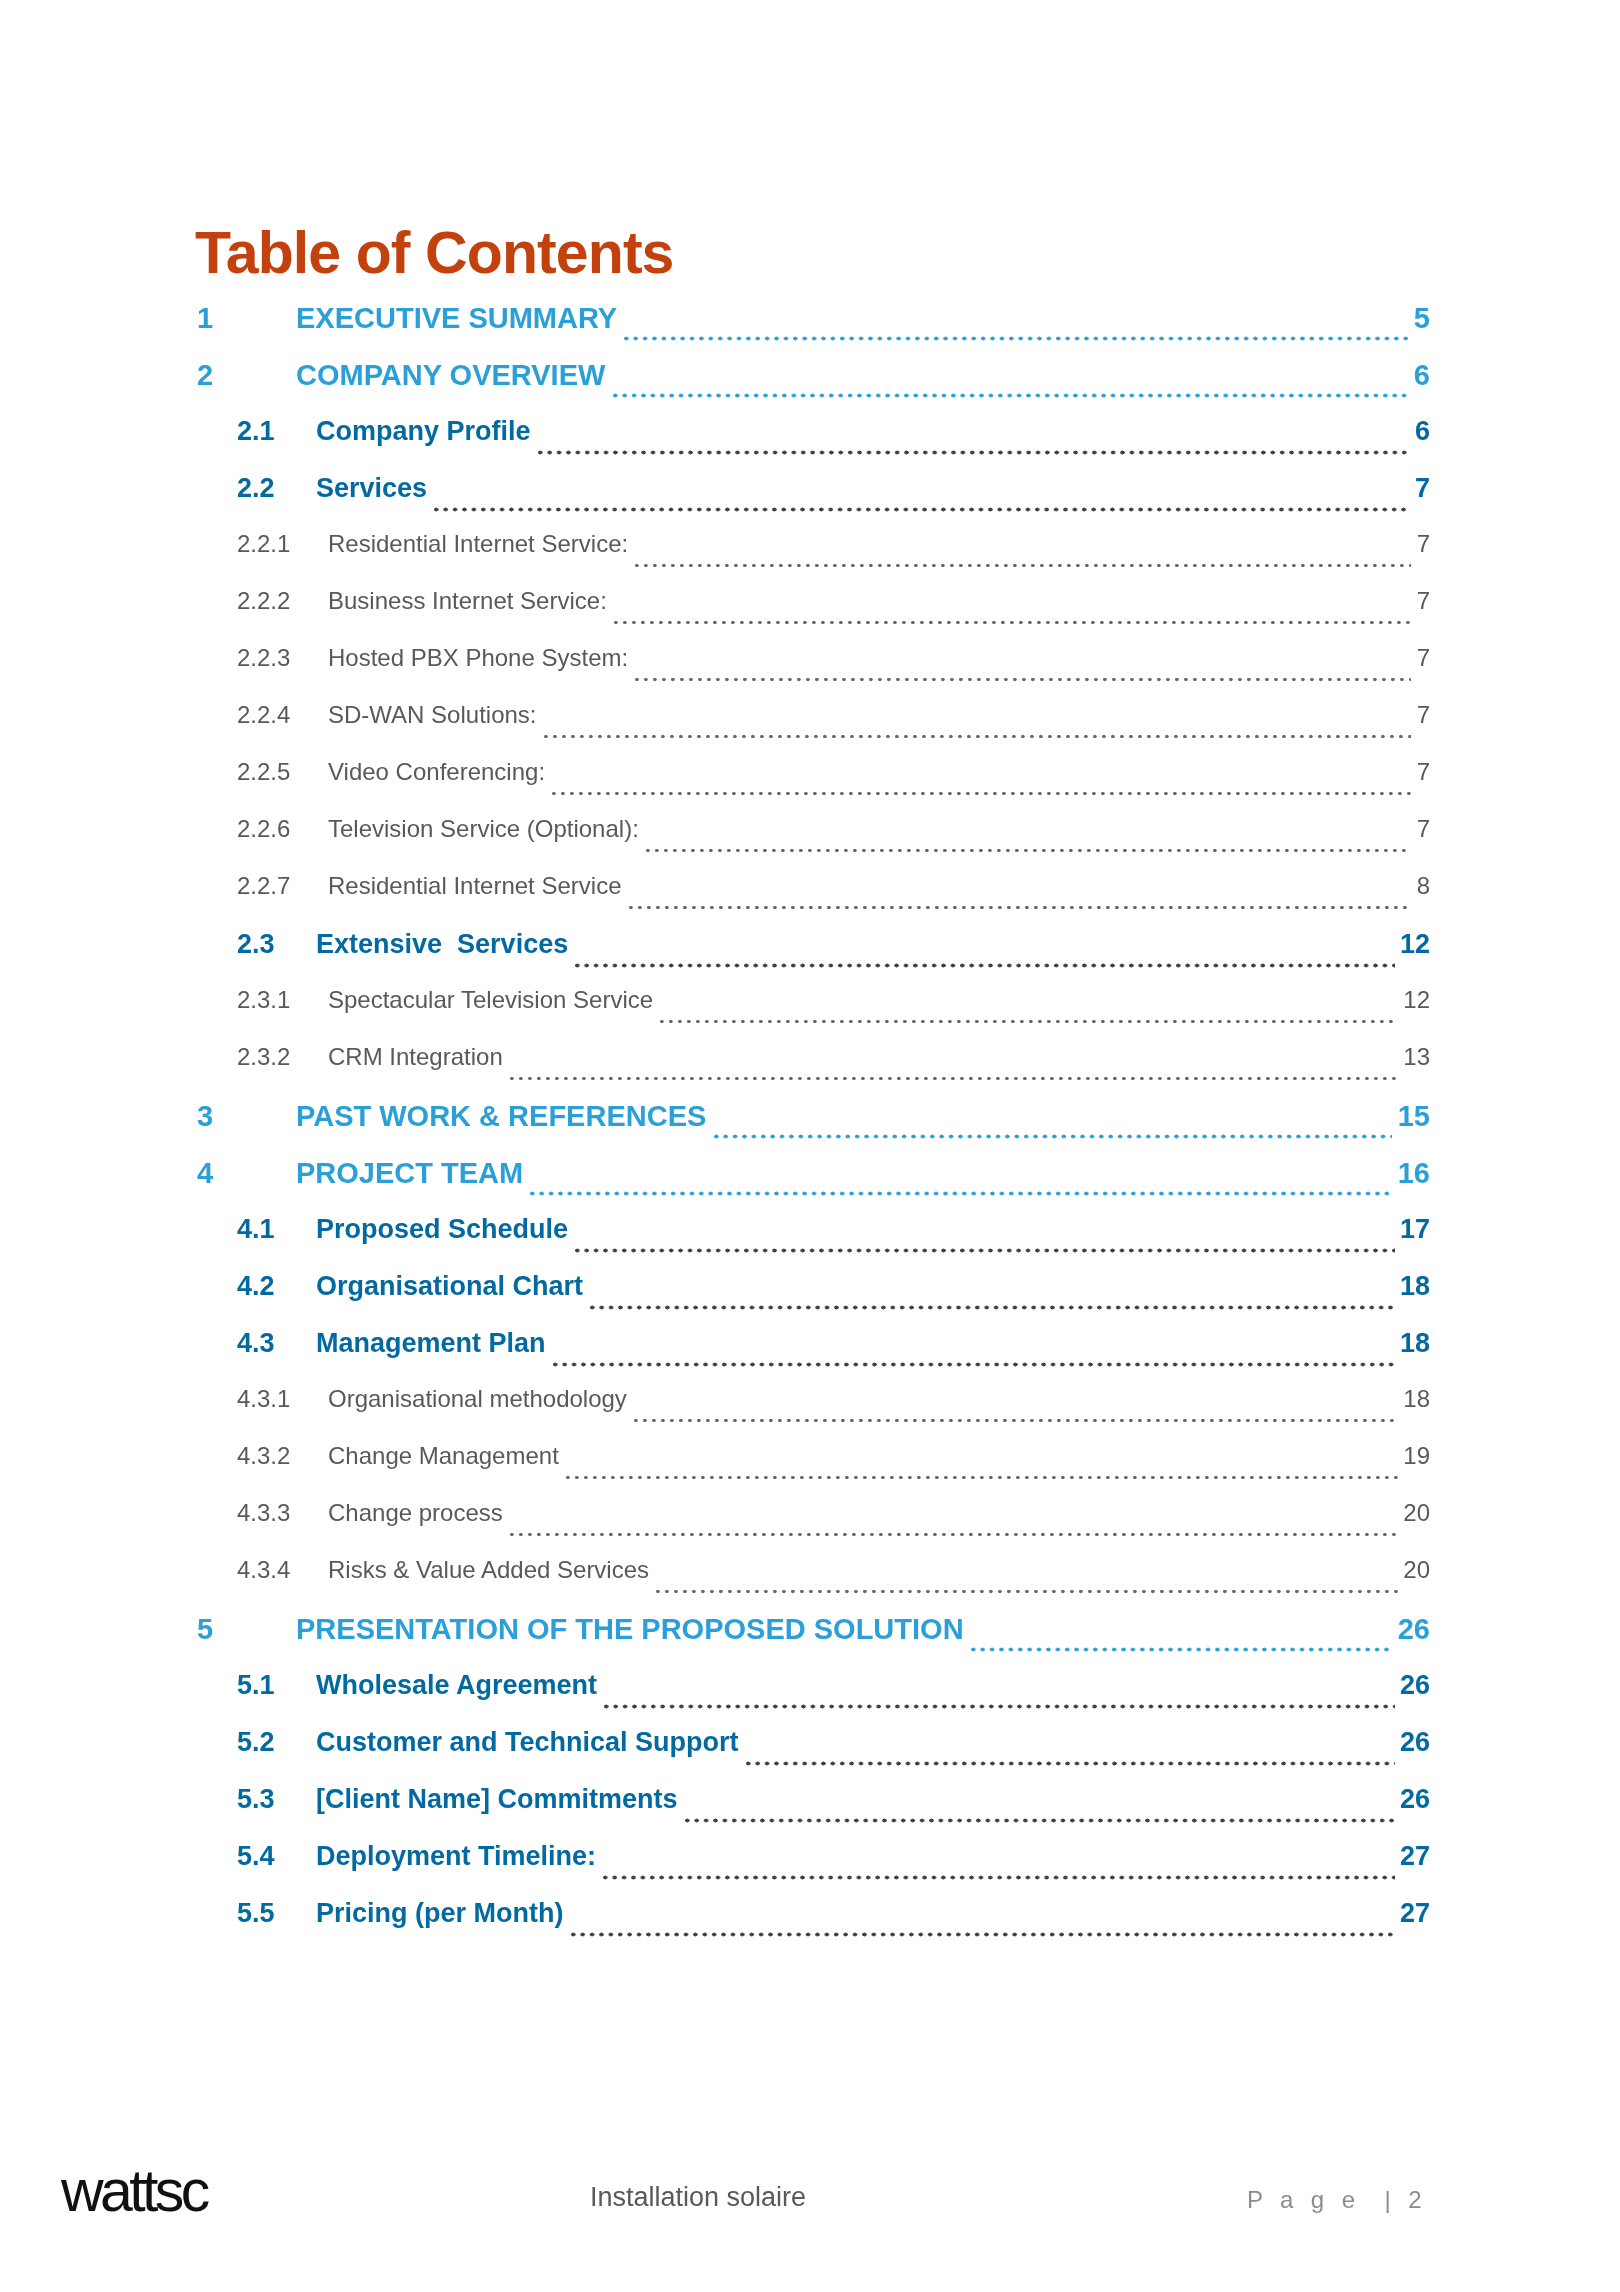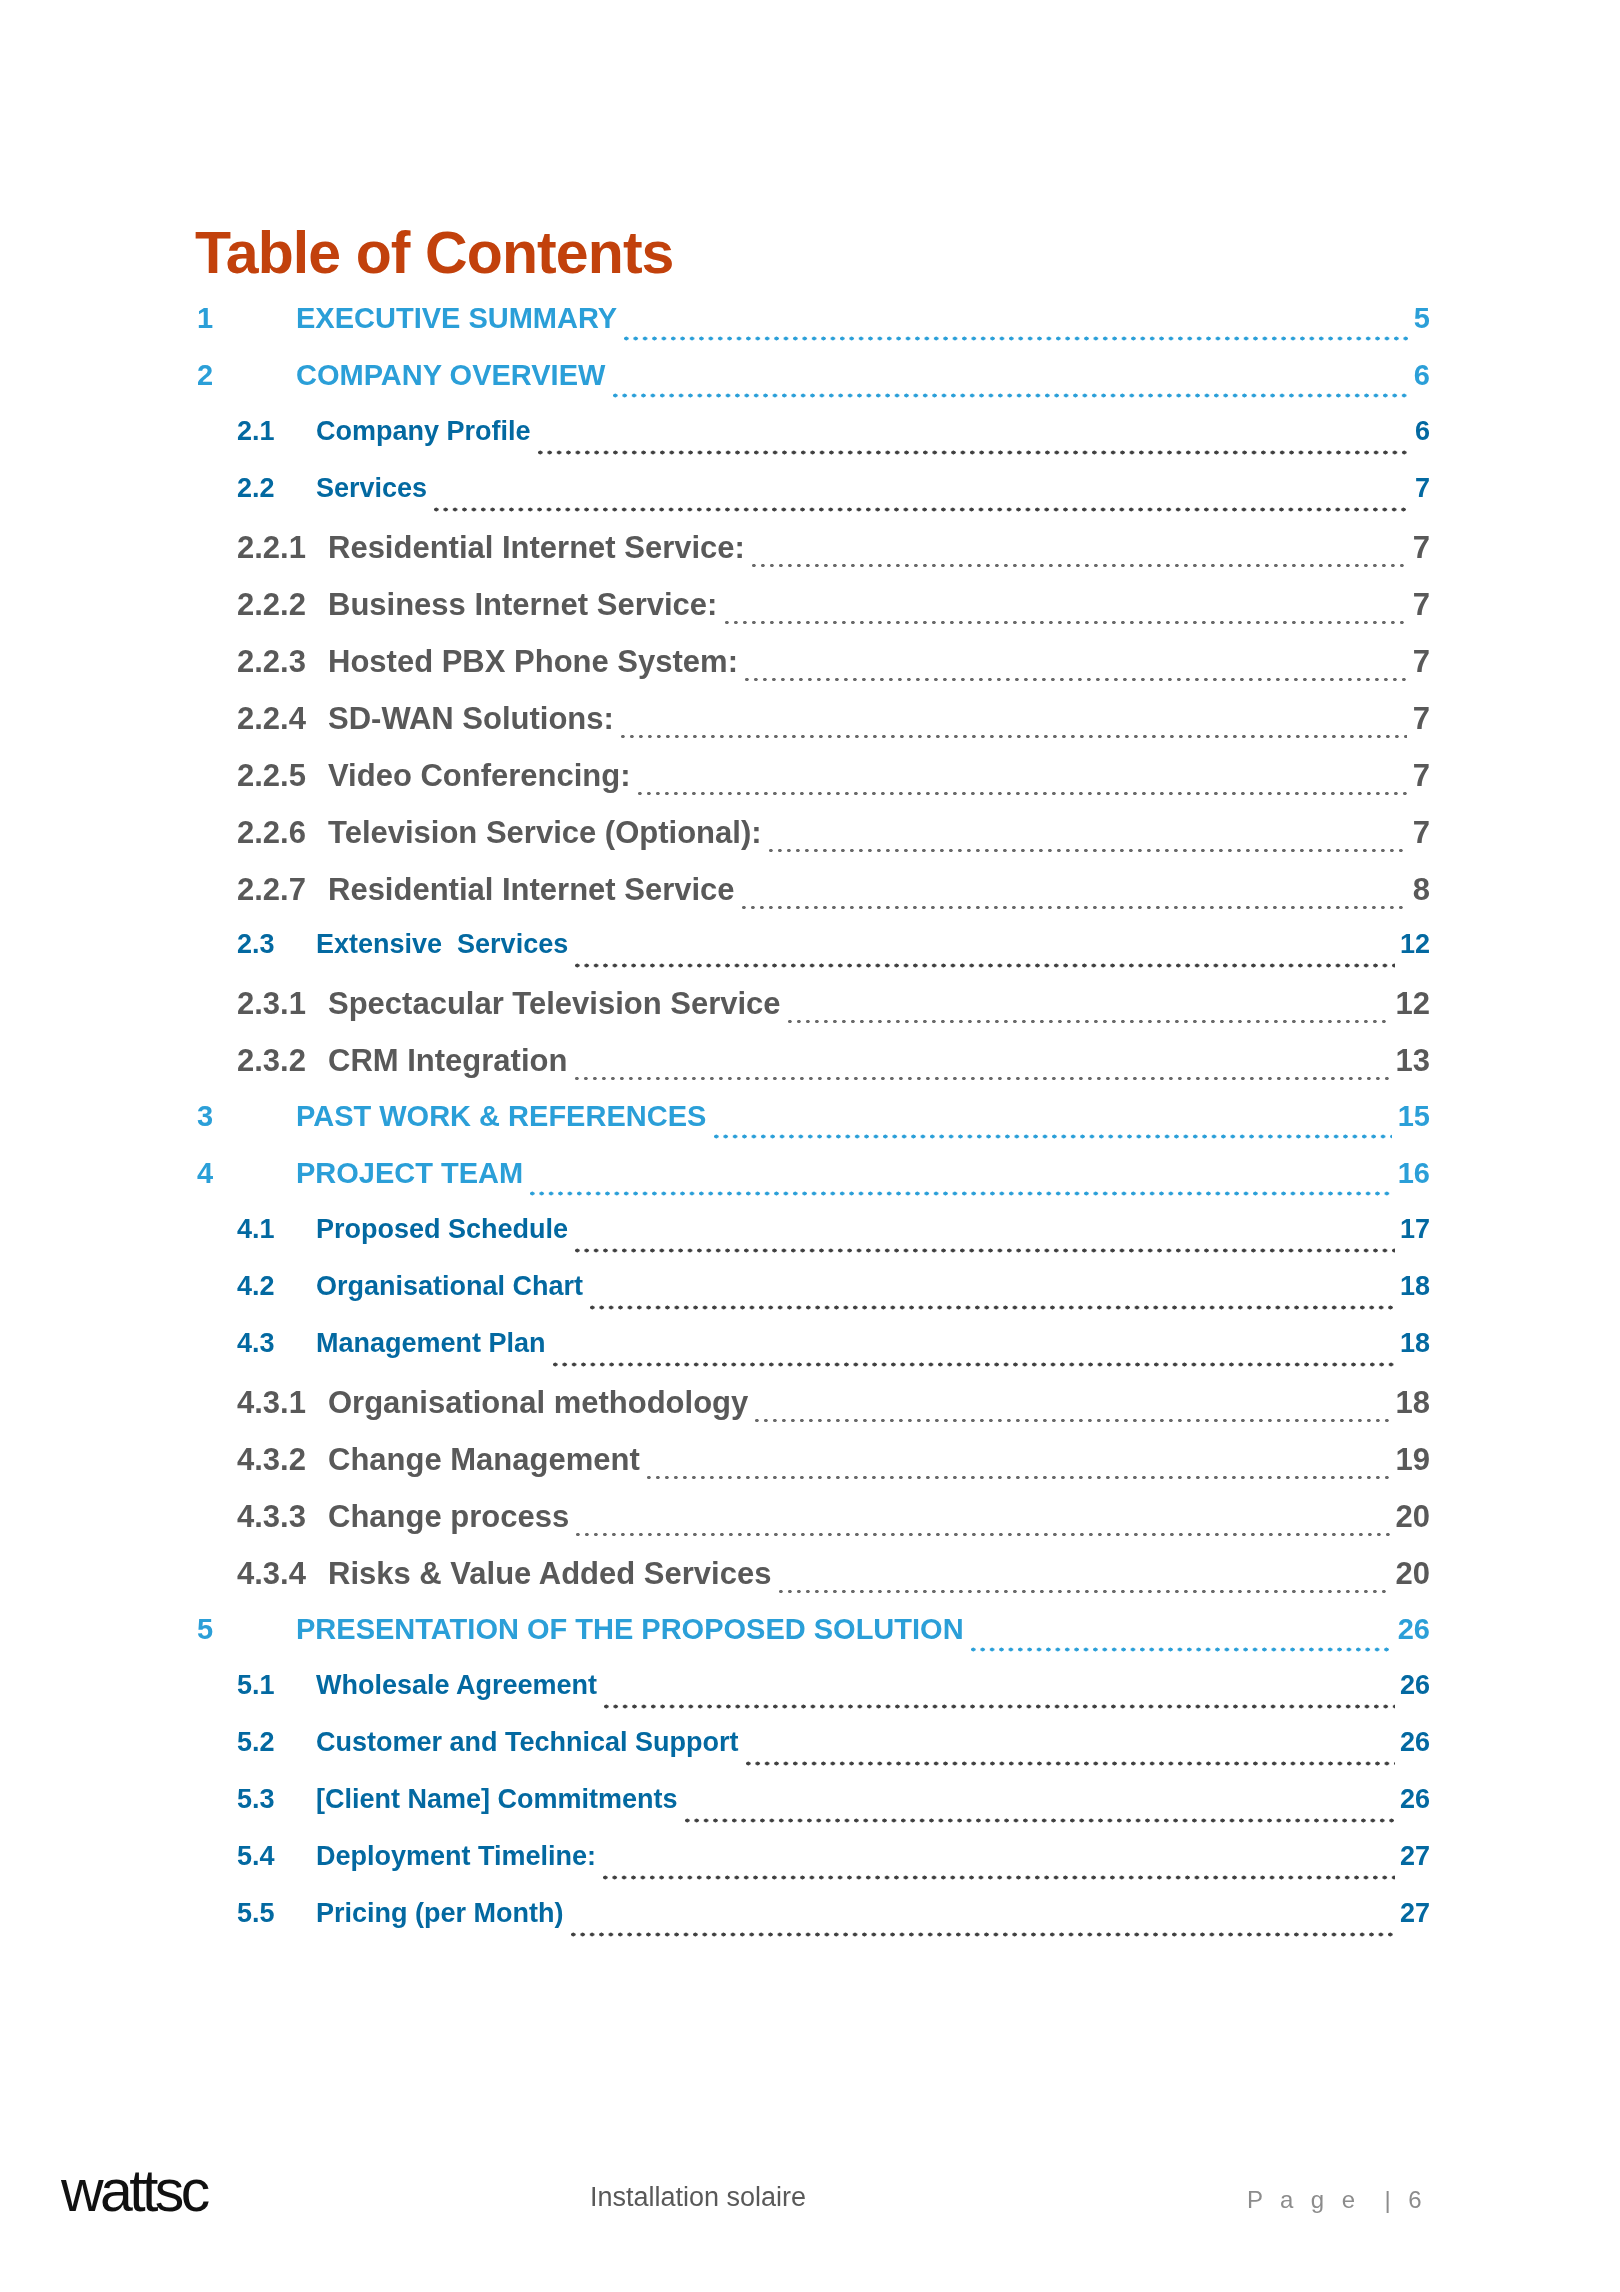--- a/index.html
+++ b/index.html
@@ -33,21 +33,21 @@
   .toc-row .num{white-space:pre;}
   .toc-row .label{white-space:pre;}
   .toc-row .pg{white-space:pre;}
   
   .lvl1{color:#2b9fd8;font-weight:bold;font-size:29px;}
   .lvl1 .num{width:99px;flex:none;}
   
   .lvl2{color:#0369a1;font-weight:bold;font-size:27px;margin-left:40px;}
   .lvl2 .num{width:79px;flex:none;}
   
-  .lvl3{color:#595959;font-weight:bold;font-size:31px;margin-left:40px;}
+  .lvl3{color:#595959;font-weight:normal;font-size:24px;margin-left:40px;}
   .lvl3 .num{width:91px;flex:none;}
   .leader{
     flex:1;
     height:5.4px;
     align-self:flex-end;
     margin:0 5.4px 18px 7.2px;
     background-repeat:repeat-x;
     background-position:0 bottom;
   }
   .lvl1 .leader{
@@ -270,16 +270,16 @@
       <div class="toc-row lvl2">
       <span class="num">5.5</span>
       <span class="label">Pricing (per Month)</span>
       <span class="leader"></span>
       <span class="pg">27</span>
     </div>
     </div>
 
   <div class="footer-logo">wattsc</div>
   <div class="footer-doc">Installation solaire</div>
-  <div class="footer-page">P a g e  | 6</div>
+  <div class="footer-page">P a g e  | 2</div>
 
 </div>
 
 
 </body></html>

